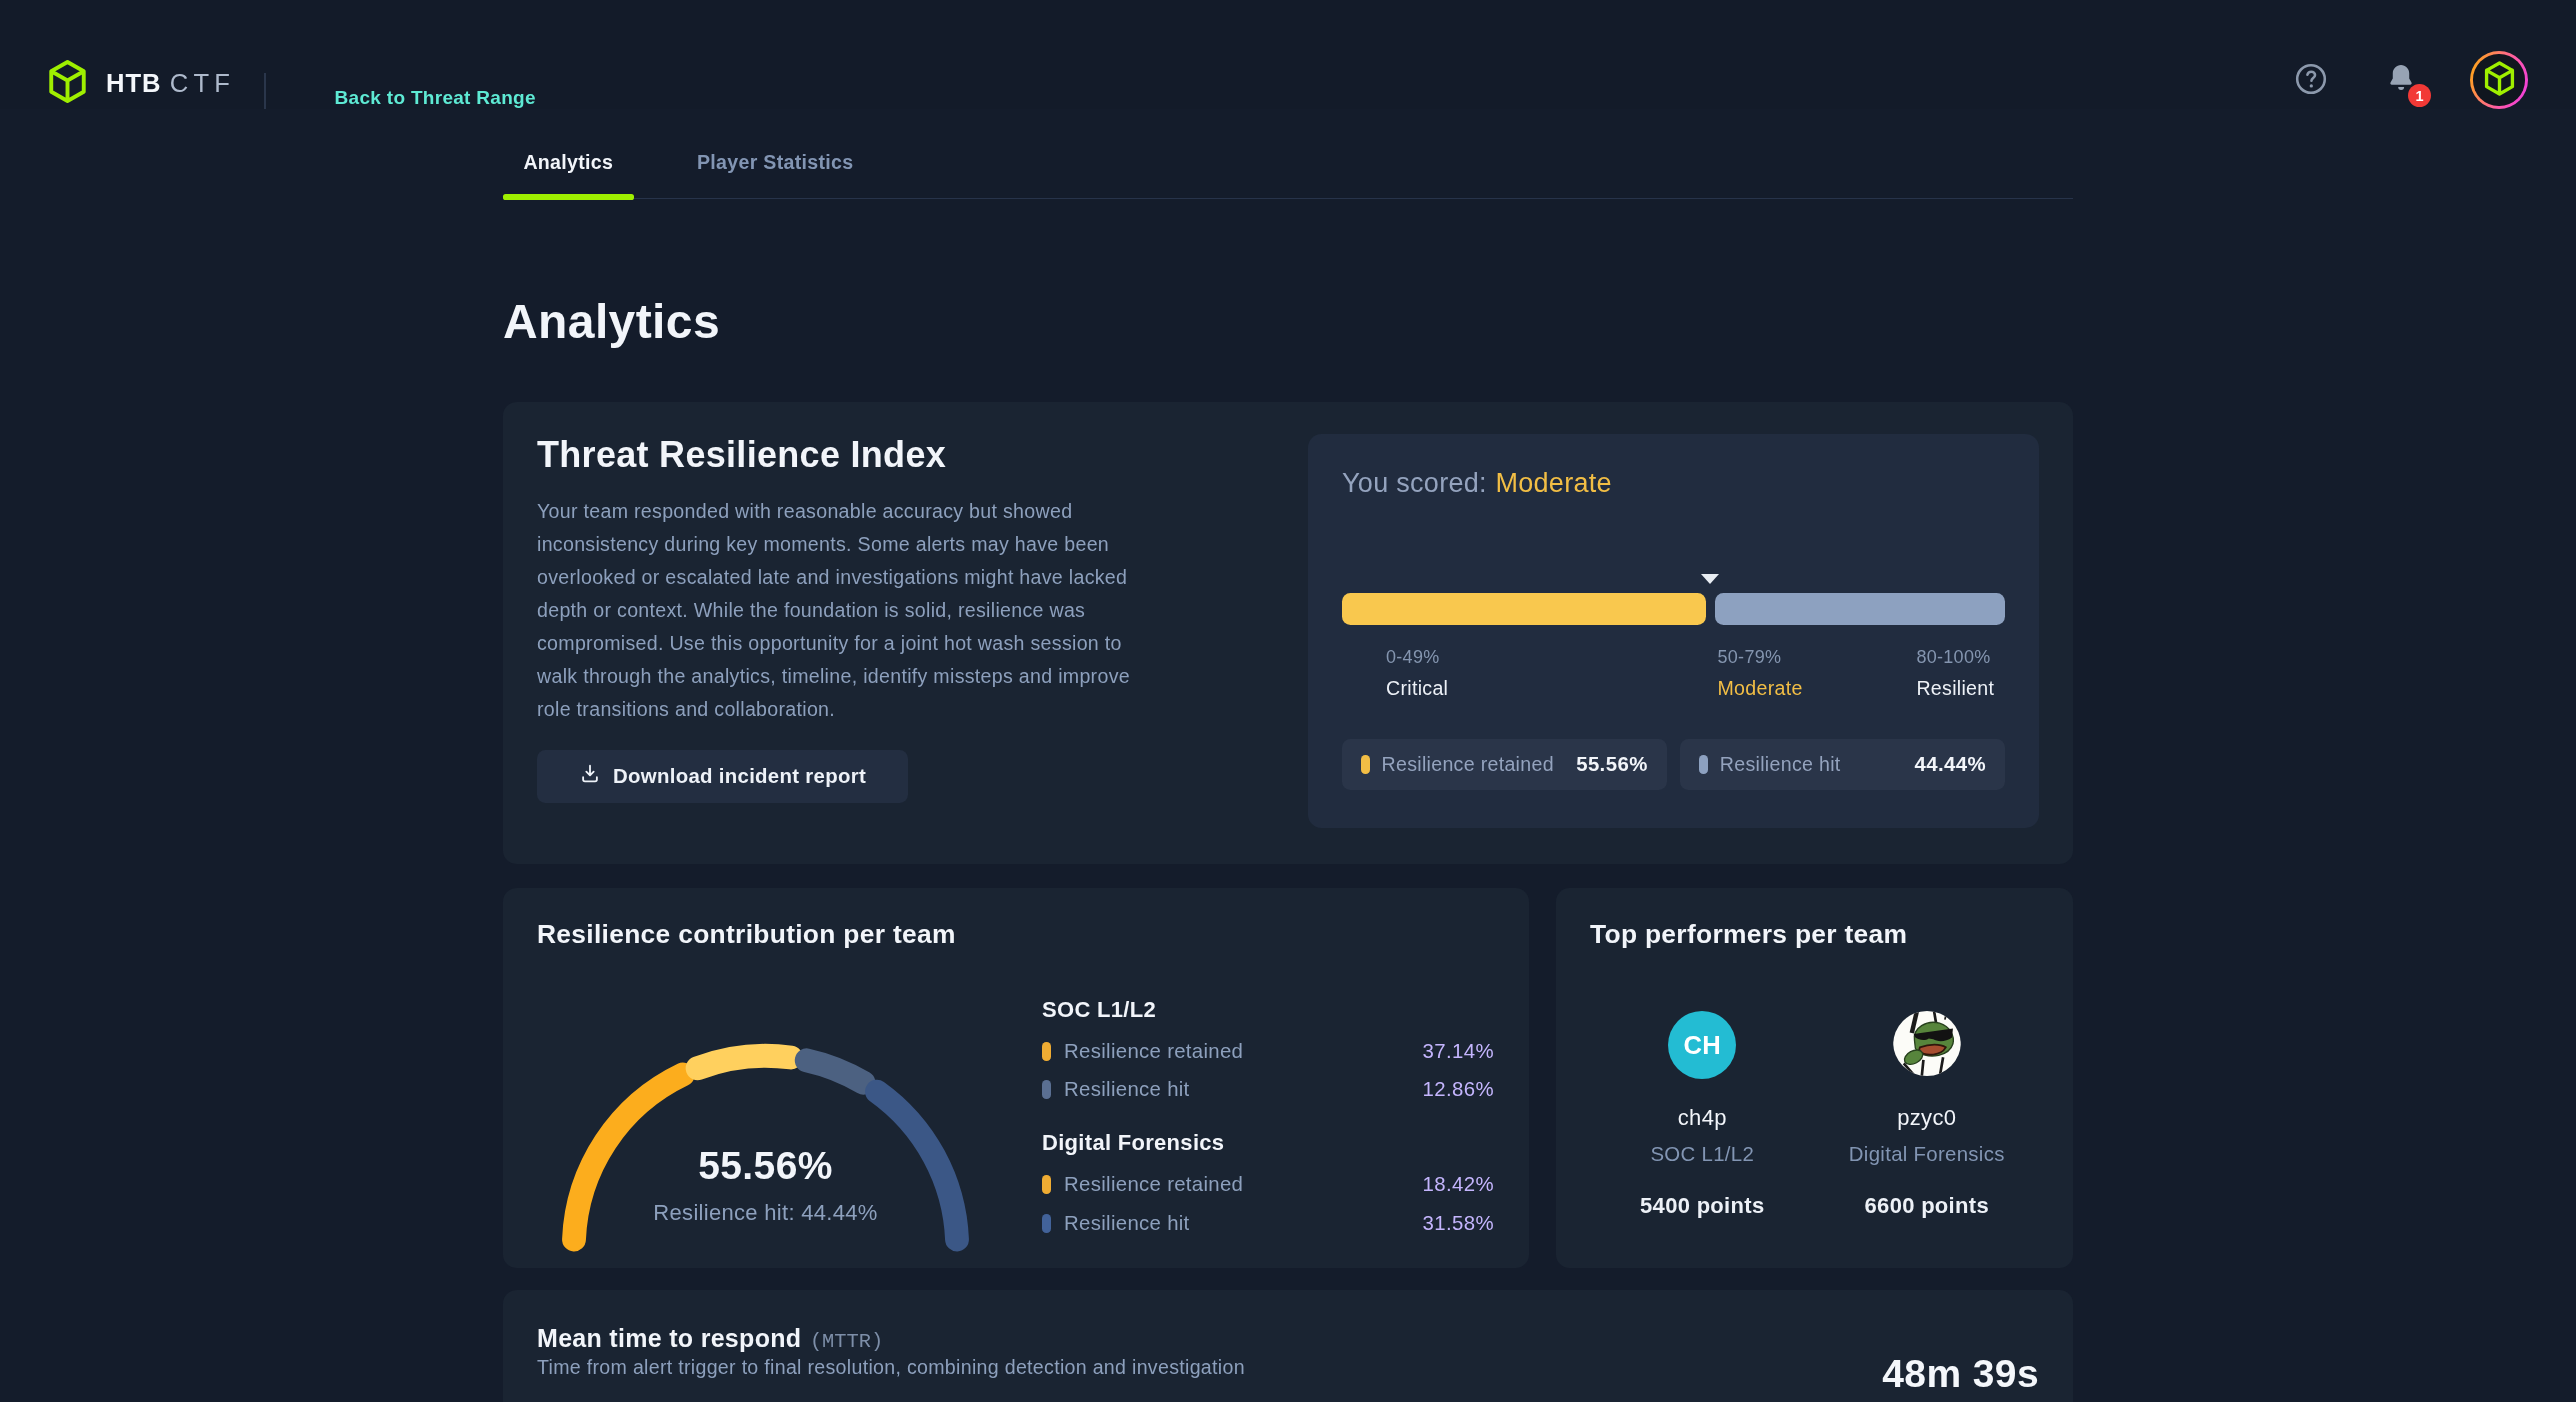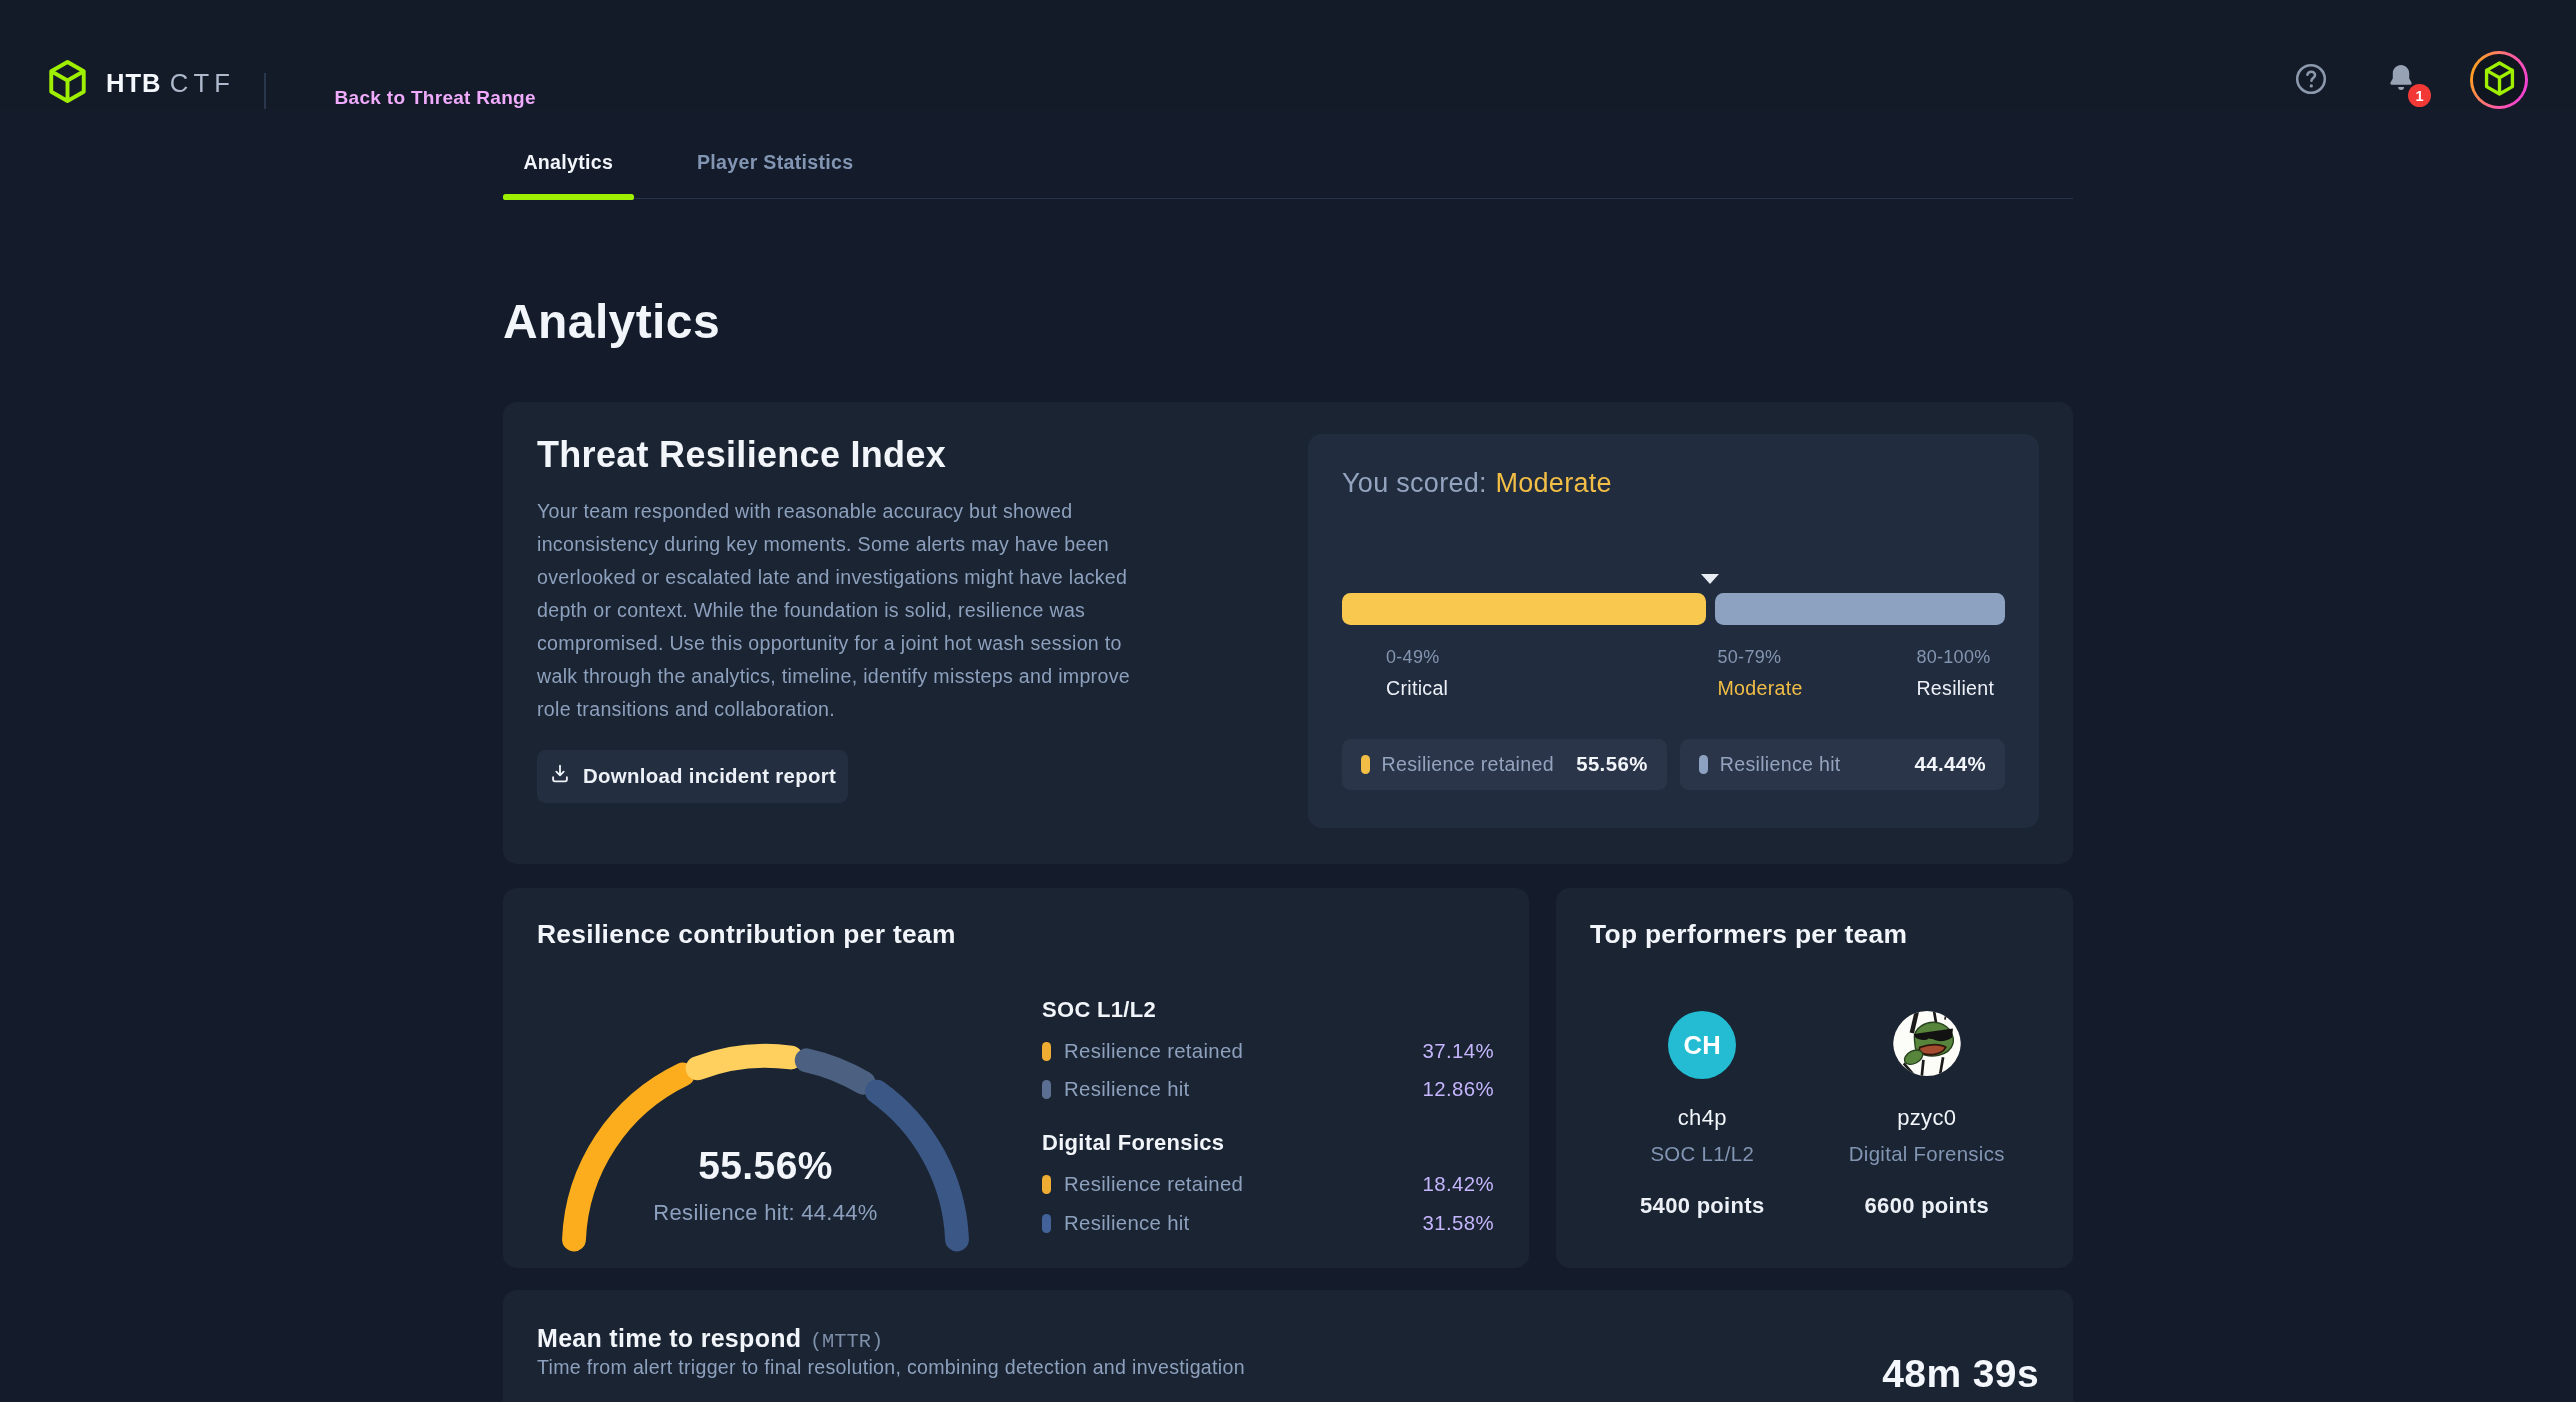--- a/index.html
+++ b/index.html
@@ -10,41 +10,41 @@
     color:#EEF2F8;
     letter-spacing:0.3px;
   }
   
   .topbar{ height:109px; display:flex; align-items:flex-end; padding:0 48px; background:#131B29; }
   .brand{ display:flex; align-items:center; gap:19px; }
   .brand-text{ font-size:25.6px; display:flex; align-items:baseline; gap:8.5px; }
   .brand-bold{ font-weight:700; color:#F4F7FB; letter-spacing:0.9px;}
   .brand-light{ font-weight:300; color:#AEBACC; letter-spacing:5.1px;}
   .topbar-divider{ width:1.7px; height:36px; background:#2A364B; margin:0 24px 0 29px; }
-  .back-link{ font-size:19px; font-weight:700; color:#f0abfc; cursor:pointer;padding-left:45px; }
+  .back-link{ font-size:19px; font-weight:700; color:#5eead4; cursor:pointer;padding-left:45px; }
   .topbar-right{ margin-left:auto; display:flex; align-items:center; gap:49px; }
   .iconbtn{ width:41px; height:41px; display:flex; align-items:center; justify-content:center; cursor:pointer; position:relative;}
   .badge{ position:absolute; right:-10.2px; bottom:-6.8px; min-width:23px; height:23px; border-radius:50%;
     background:#F23936; color:#fff; font-size:14.5px; font-weight:700; display:flex; align-items:center; justify-content:center;}
   .avatar-ring{ width:58px; height:58px; border-radius:50%; padding:3.4px;
     background:linear-gradient(110deg,#FFA21E 10%,#FF5BA6 60%,#F03CE0 95%); cursor:pointer;}
   .avatar-inner{ width:100%; height:100%; border-radius:50%; background:#10161F; display:flex; align-items:center; justify-content:center; }
   
   .container{ width:1570px; margin:0 auto; }
   .tabs{ display:flex; gap:43px; margin-top:37px; border-bottom:1.7px solid #27334A; }
   .tab{ padding:5.1px 20.4px 24px; font-size:19.6px; font-weight:700; color:#8295B3; position:relative; cursor:pointer;}
   .tab.active{ color:#F2F5FA; }
   .tab.active::after{ content:""; position:absolute; left:0; right:0; bottom:-1.7px; height:6px; background:#9FEF00; border-radius:2.6px;}
   .page-title{ margin:95px 0 53px; font-size:48px; line-height:55px; font-weight:700; color:#F2F5FA; letter-spacing:0.4px;}
   .card{ background:#1A2432; border-radius:13.6px; }
   
   .tri-card{ height:462px; padding:32px 34px; display:flex; justify-content:space-between; }
   .tri-title{ font-size:36px; font-weight:700; color:#F2F5FA; margin-bottom:19px;}
   .tri-desc{ width:607px; font-size:19.6px; line-height:33px; color:#8DA0BD; letter-spacing:0.3px;}
-  .dl-btn{ margin-top:24px; height:53px; padding:0 12px; display:inline-flex; align-items:center; gap:12px;
+  .dl-btn{ margin-top:24px; height:53px; padding:0 42px; display:inline-flex; align-items:center; gap:12px;
     background:#232E41; border:none; border-radius:8.5px; color:#EEF2F8; font-size:20.4px; font-weight:700; cursor:pointer;
     font-family:inherit; letter-spacing:0.3px;}
   .score-panel{ width:731px; height:394px; background:#212C3F; border-radius:13.6px; padding:34px; position:relative;}
   .score-head{ font-size:27px; color:#94A3BE; }
   .score-head b{ color:#F2BE45; font-weight:400; margin-left:8.5px;}
   .score-track{ position:relative; margin-top:94px; height:31.5px; }
   .score-marker{ position:absolute; top:-19px; transform:translateX(-50%);
     width:0; height:0; border-left:9.4px solid transparent; border-right:9.4px solid transparent; border-top:10.2px solid #E8EDF3;}
   .score-fill,.score-rest{ position:absolute; top:0; height:31.5px; border-radius:8.5px;}
   .score-fill{ left:0; }

